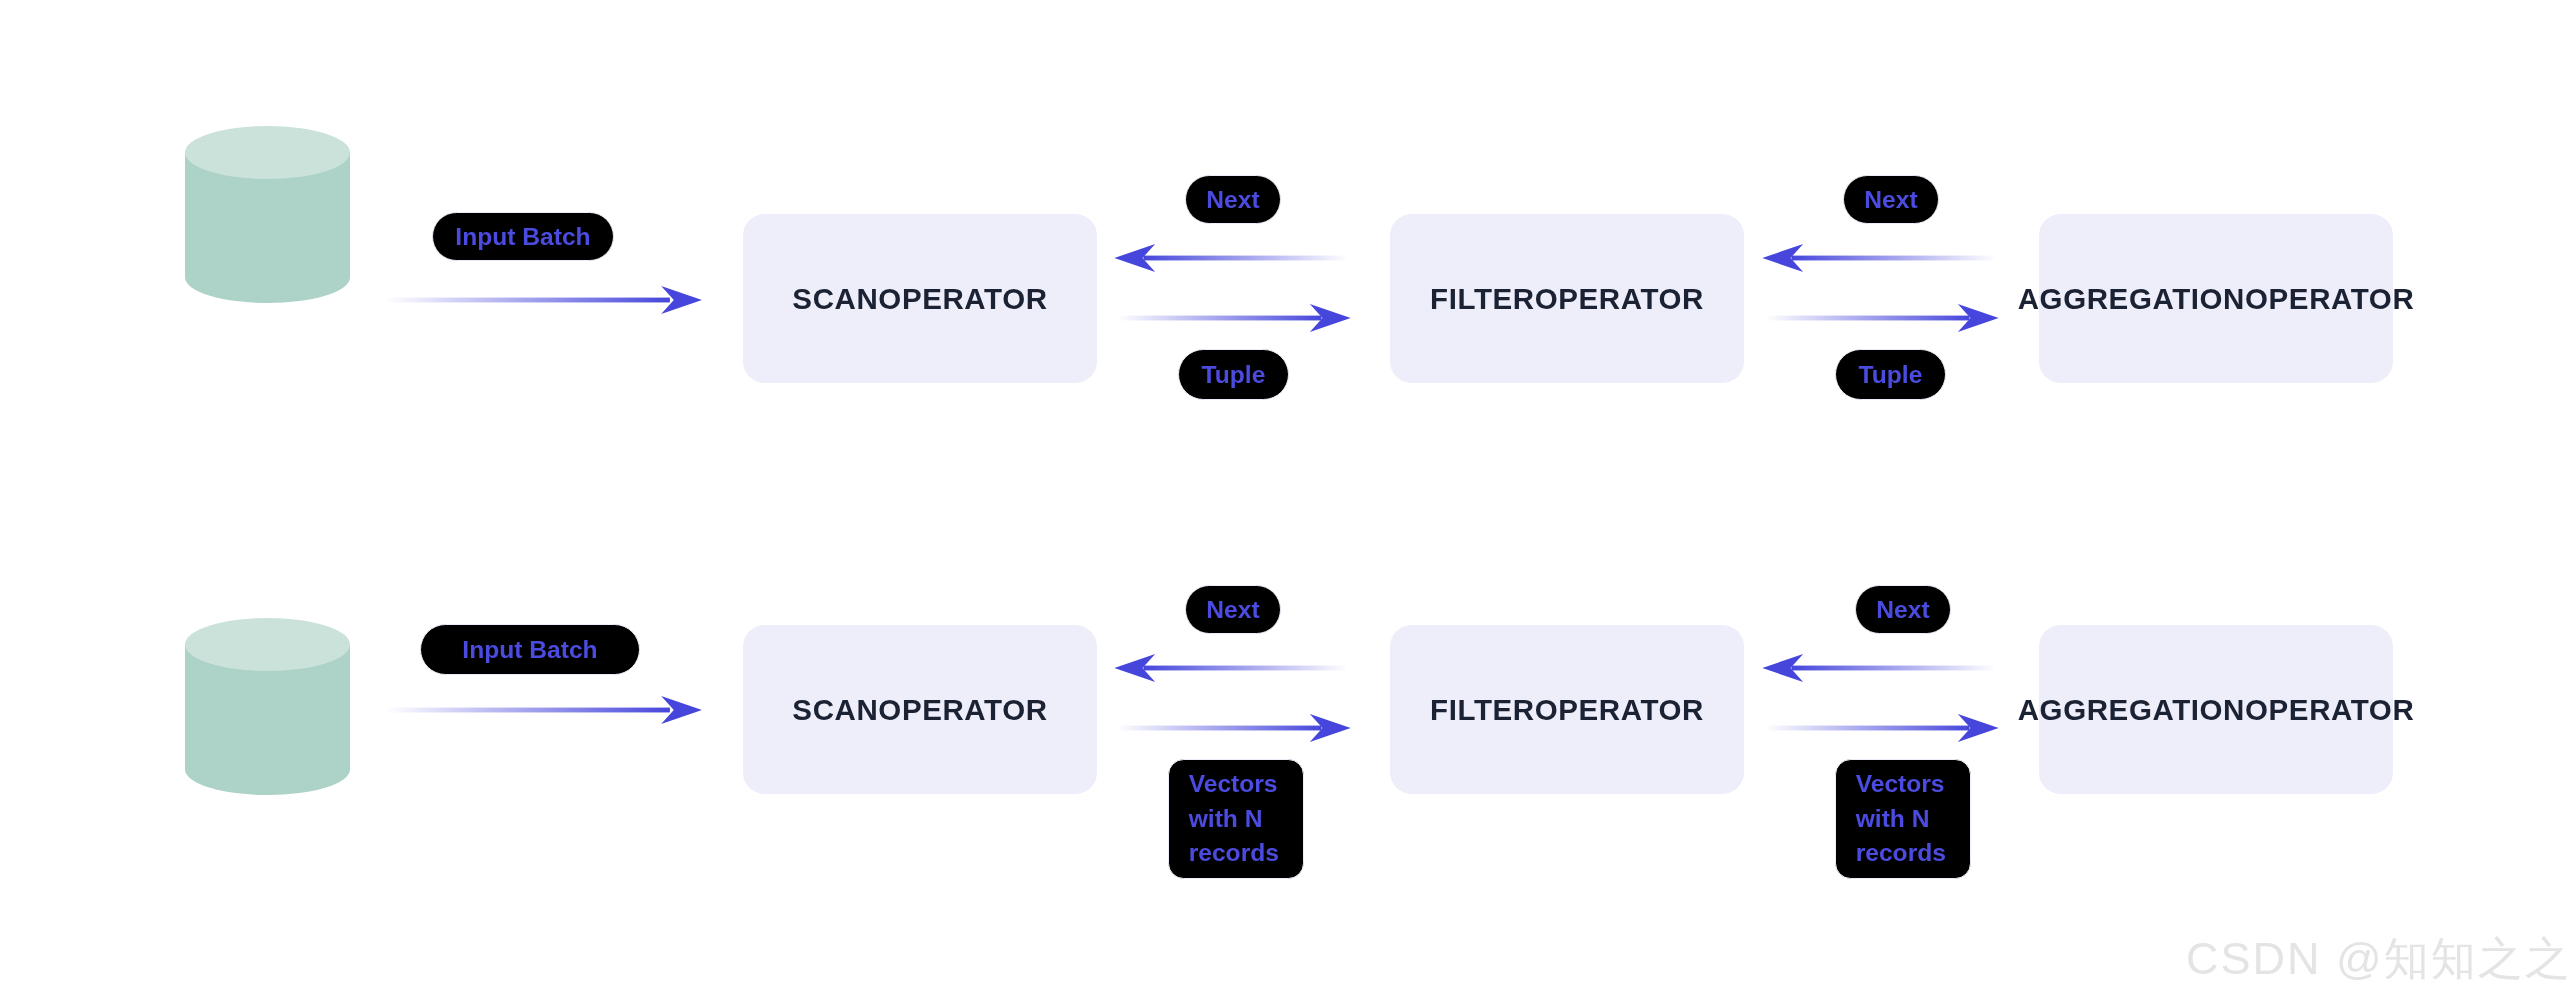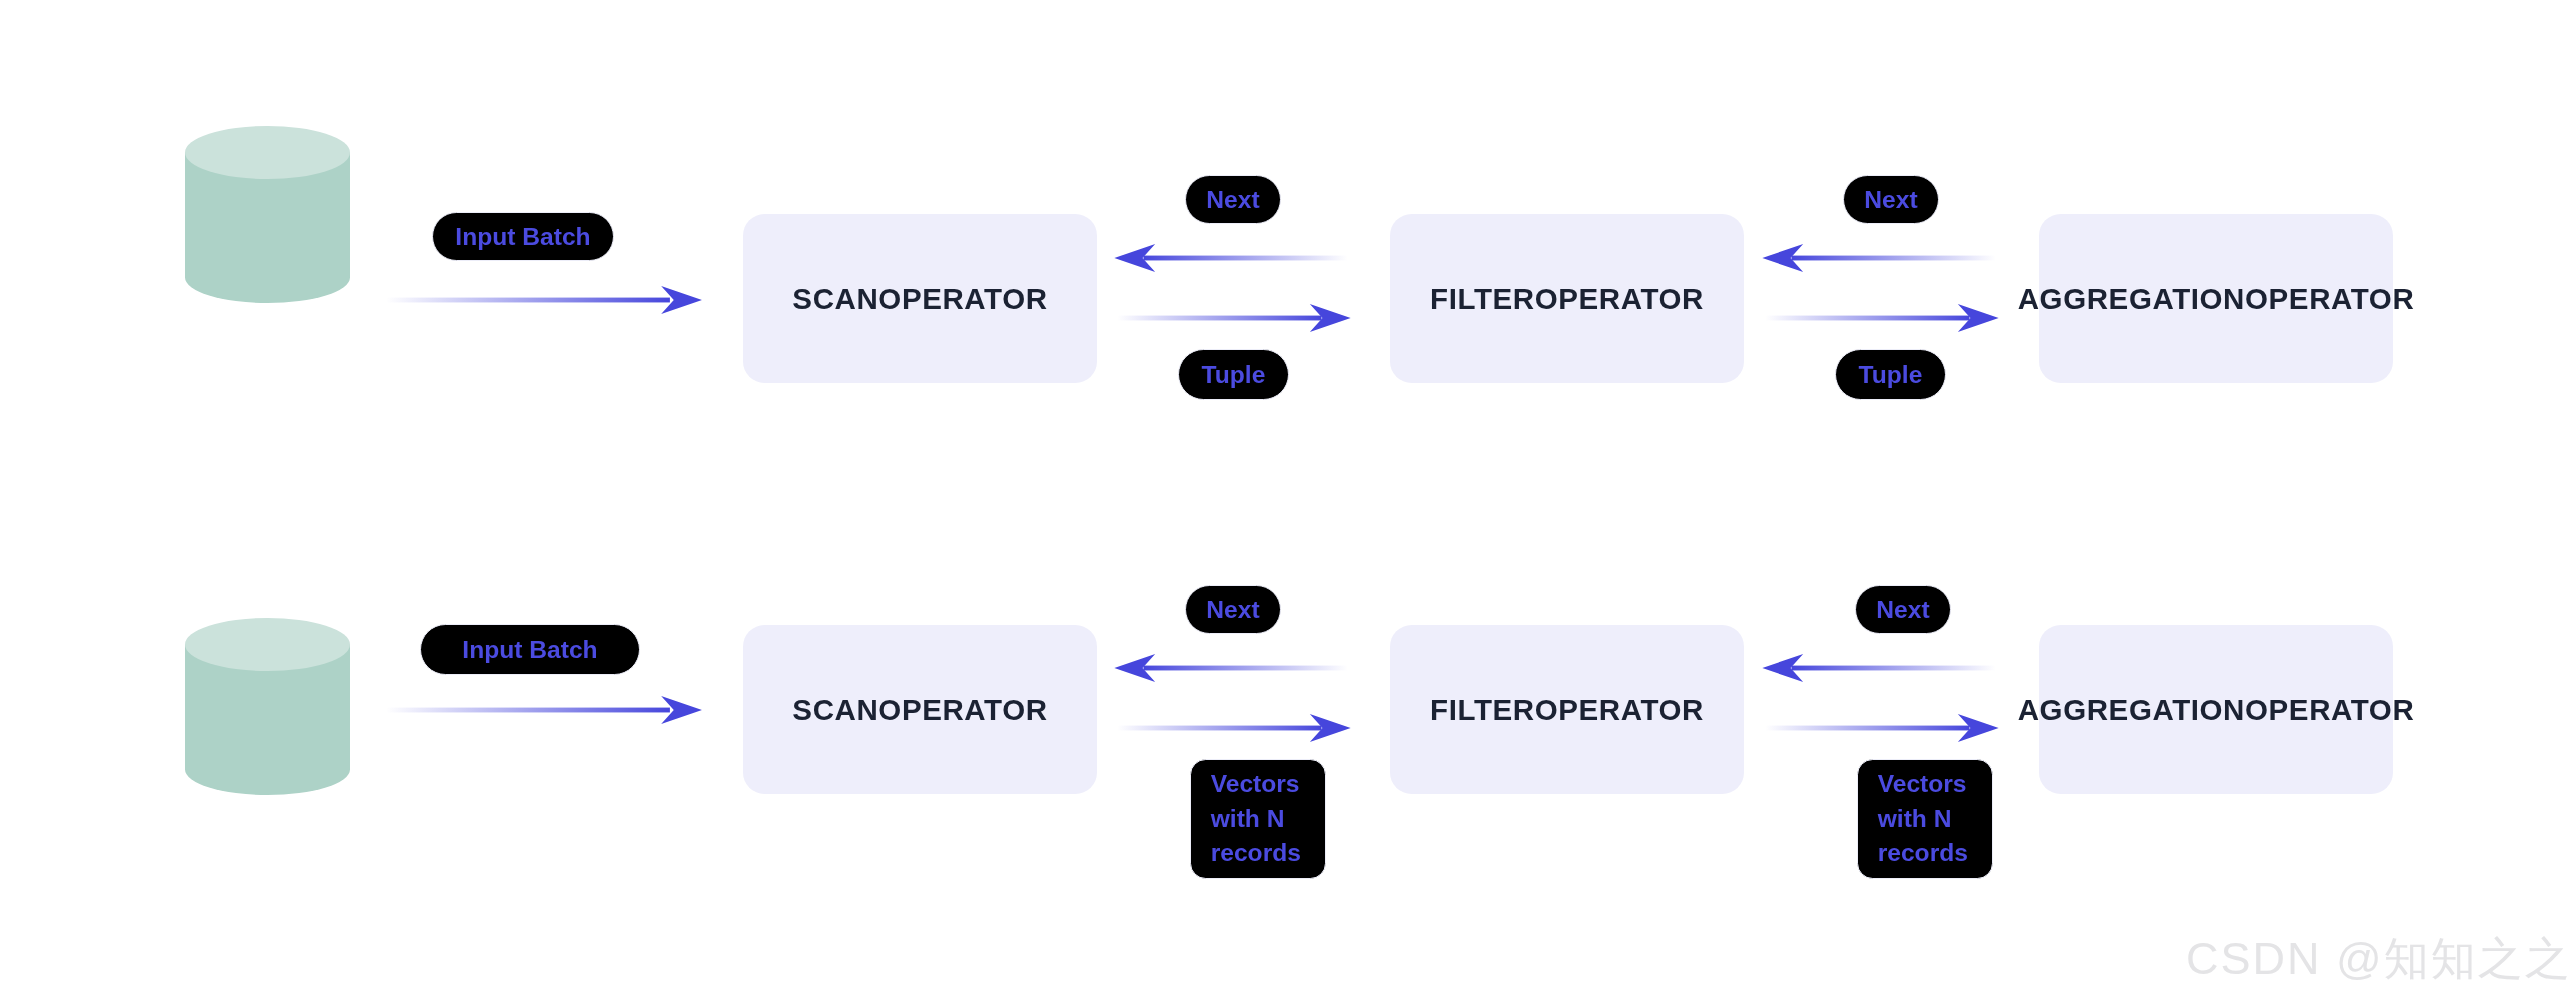--- a/index.html
+++ b/index.html
@@ -56,21 +56,20 @@
     white-space: nowrap;
   }
   .pill.round { border-radius: 983px; }
   .pill.block {
     border-radius: 15.7px;
     flex-direction: column;
     align-items: flex-start;
     justify-content: center;
     padding: 9.8px 19.7px;
     line-height: 1.42;
-    margin-left: 22px;
   }
   .pill.block span { display: block; }
 
   
   .cyl {
     position: absolute;
     width: 165px;
     height: 177px;
   }
   .cyl .body {

